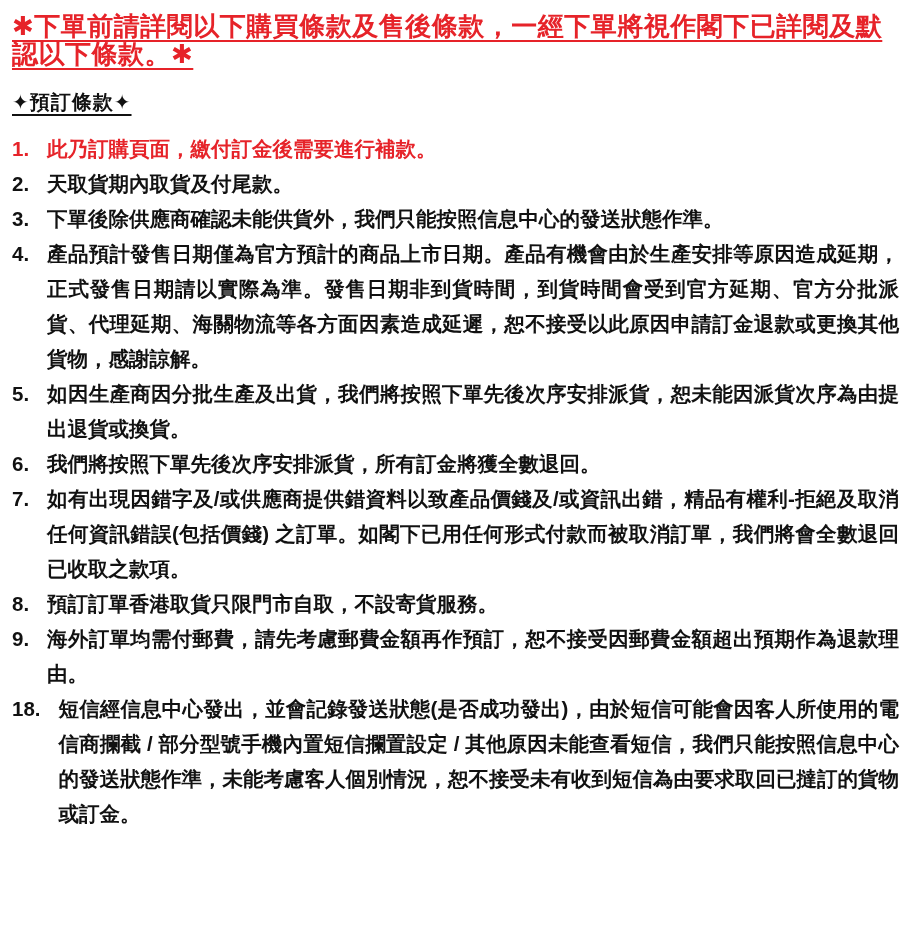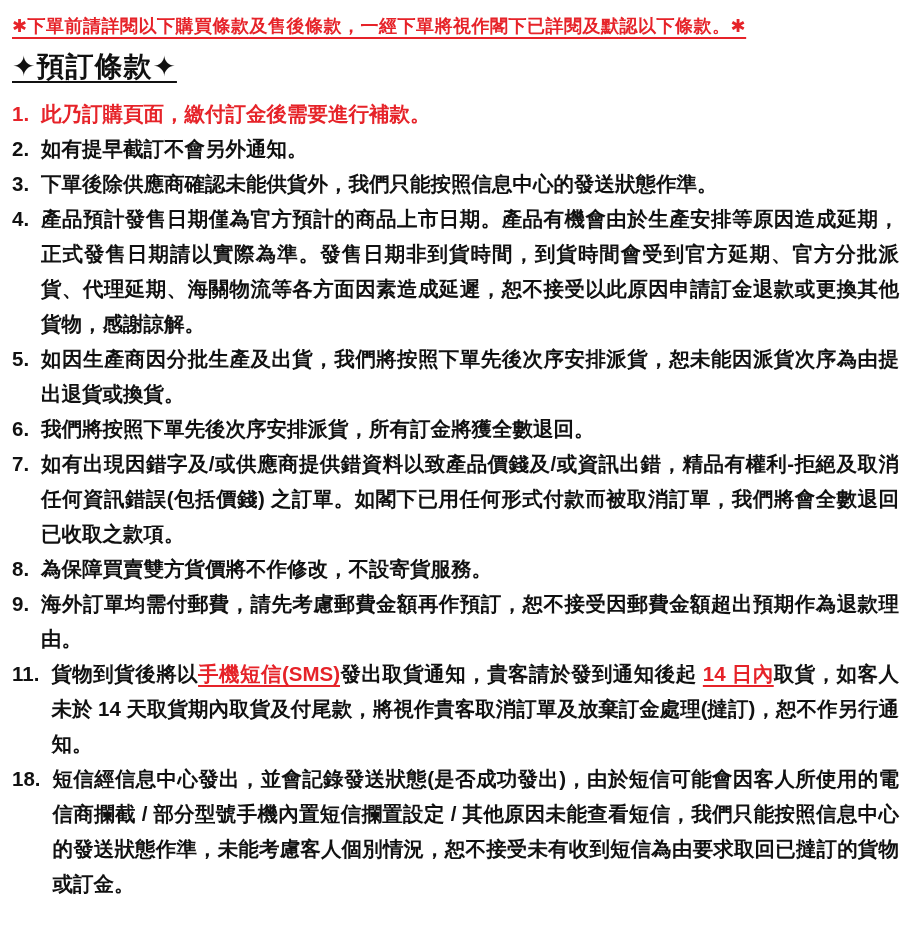--- a/index.html
+++ b/index.html
@@ -19,31 +19,31 @@
     color:var(--text);
     -webkit-font-smoothing:antialiased;
   }
   .page{
     box-sizing:border-box;
     width:913px;
     padding:12px 14px 6px 12px;
   }
   .notice{
     color:var(--red);
-    font-size:18px;
+    font-size:26px;
     line-height:28px;
     text-decoration:underline;
     text-decoration-thickness:2px;
     text-underline-offset:5px;
     letter-spacing:0.5px;
   }
   .section-title{
     display:inline-block;
-    margin-top:13px;
-    font-size:28px;
+    margin-top:20px;
+    font-size:20px;
     line-height:28px;
     color:var(--text);
     text-decoration:underline;
     text-decoration-thickness:2px;
     text-underline-offset:5px;
     letter-spacing:1px;
   }
   .terms-list{
     margin-top:15px;
     font-size:20.5px;
@@ -54,20 +54,21 @@
     align-items:flex-start;
   }
   .term .num{
     flex:0 0 auto;
     padding-right:12px;
     white-space:nowrap;
   }
   .term .txt{
     flex:1 1 auto;
     text-align:justify;
+    margin-left:6px;
   }
   .term.red{ color:var(--red); }
   .seg-red-underline{
     color:var(--red);
     text-decoration:underline;
     text-decoration-thickness:2px;
     text-underline-offset:4px;
   }
 </style>
 </head>
@@ -80,21 +81,21 @@
     <span class="section-title">✦預訂條款✦</span>
   </div>
 
   <div class="terms-list" id="terms-list">
       <div class="term red">
         <span class="num">1.</span>
         <span class="txt"><span>此乃訂購頁面，繳付訂金後需要進行補款。</span></span>
       </div>
       <div class="term">
         <span class="num">2.</span>
-        <span class="txt"><span>如有提早截訂不會另外通知。</span></span>
+        <span class="txt"><span>天取貨期內取貨及付尾款。</span></span>
       </div>
       <div class="term">
         <span class="num">3.</span>
         <span class="txt"><span>下單後除供應商確認未能供貨外，我們只能按照信息中心的發送狀態作準。</span></span>
       </div>
       <div class="term">
         <span class="num">4.</span>
         <span class="txt"><span>產品預計發售日期僅為官方預計的商品上市日期。產品有機會由於生產安排等原因造成延期，正式發售日期請以實際為準。發售日期非到貨時間，到貨時間會受到官方延期、官方分批派貨、代理延期、海關物流等各方面因素造成延遲，恕不接受以此原因申請訂金退款或更換其他貨物，感謝諒解。</span></span>
       </div>
       <div class="term">
@@ -104,28 +105,24 @@
       <div class="term">
         <span class="num">6.</span>
         <span class="txt"><span>我們將按照下單先後次序安排派貨，所有訂金將獲全數退回。</span></span>
       </div>
       <div class="term">
         <span class="num">7.</span>
         <span class="txt"><span>如有出現因錯字及/或供應商提供錯資料以致產品價錢及/或資訊出錯，精品有權利-拒絕及取消任何資訊錯誤(包括價錢) 之訂單。如閣下已用任何形式付款而被取消訂單，我們將會全數退回已收取之款項。</span></span>
       </div>
       <div class="term">
         <span class="num">8.</span>
-        <span class="txt"><span>為保障買賣雙方貨價將不作修改，不設寄貨服務。</span></span>
+        <span class="txt"><span>預訂訂單香港取貨只限門市自取，不設寄貨服務。</span></span>
       </div>
       <div class="term">
         <span class="num">9.</span>
         <span class="txt"><span>海外訂單均需付郵費，請先考慮郵費金額再作預訂，恕不接受因郵費金額超出預期作為退款理由。</span></span>
-      </div>
-      <div class="term">
-        <span class="num">11.</span>
-        <span class="txt"><span>貨物到貨後將以</span><span class="seg-red-underline">手機短信(SMS)</span><span>發出取貨通知，貴客請於發到通知後起 </span><span class="seg-red-underline">14 日內</span><span>取貨，如客人未於 14 天取貨期內取貨及付尾款，將視作貴客取消訂單及放棄訂金處理(撻訂)，恕不作另行通知。</span></span>
       </div>
       <div class="term">
         <span class="num">18.</span>
         <span class="txt"><span>短信經信息中心發出，並會記錄發送狀態(是否成功發出)，由於短信可能會因客人所使用的電信商攔截 / 部分型號手機內置短信攔置設定 / 其他原因未能查看短信，我們只能按照信息中心的發送狀態作準，未能考慮客人個別情況，恕不接受未有收到短信為由要求取回已撻訂的貨物或訂金。</span></span>
       </div>
     </div>
 </div>
 
 </body></html>

